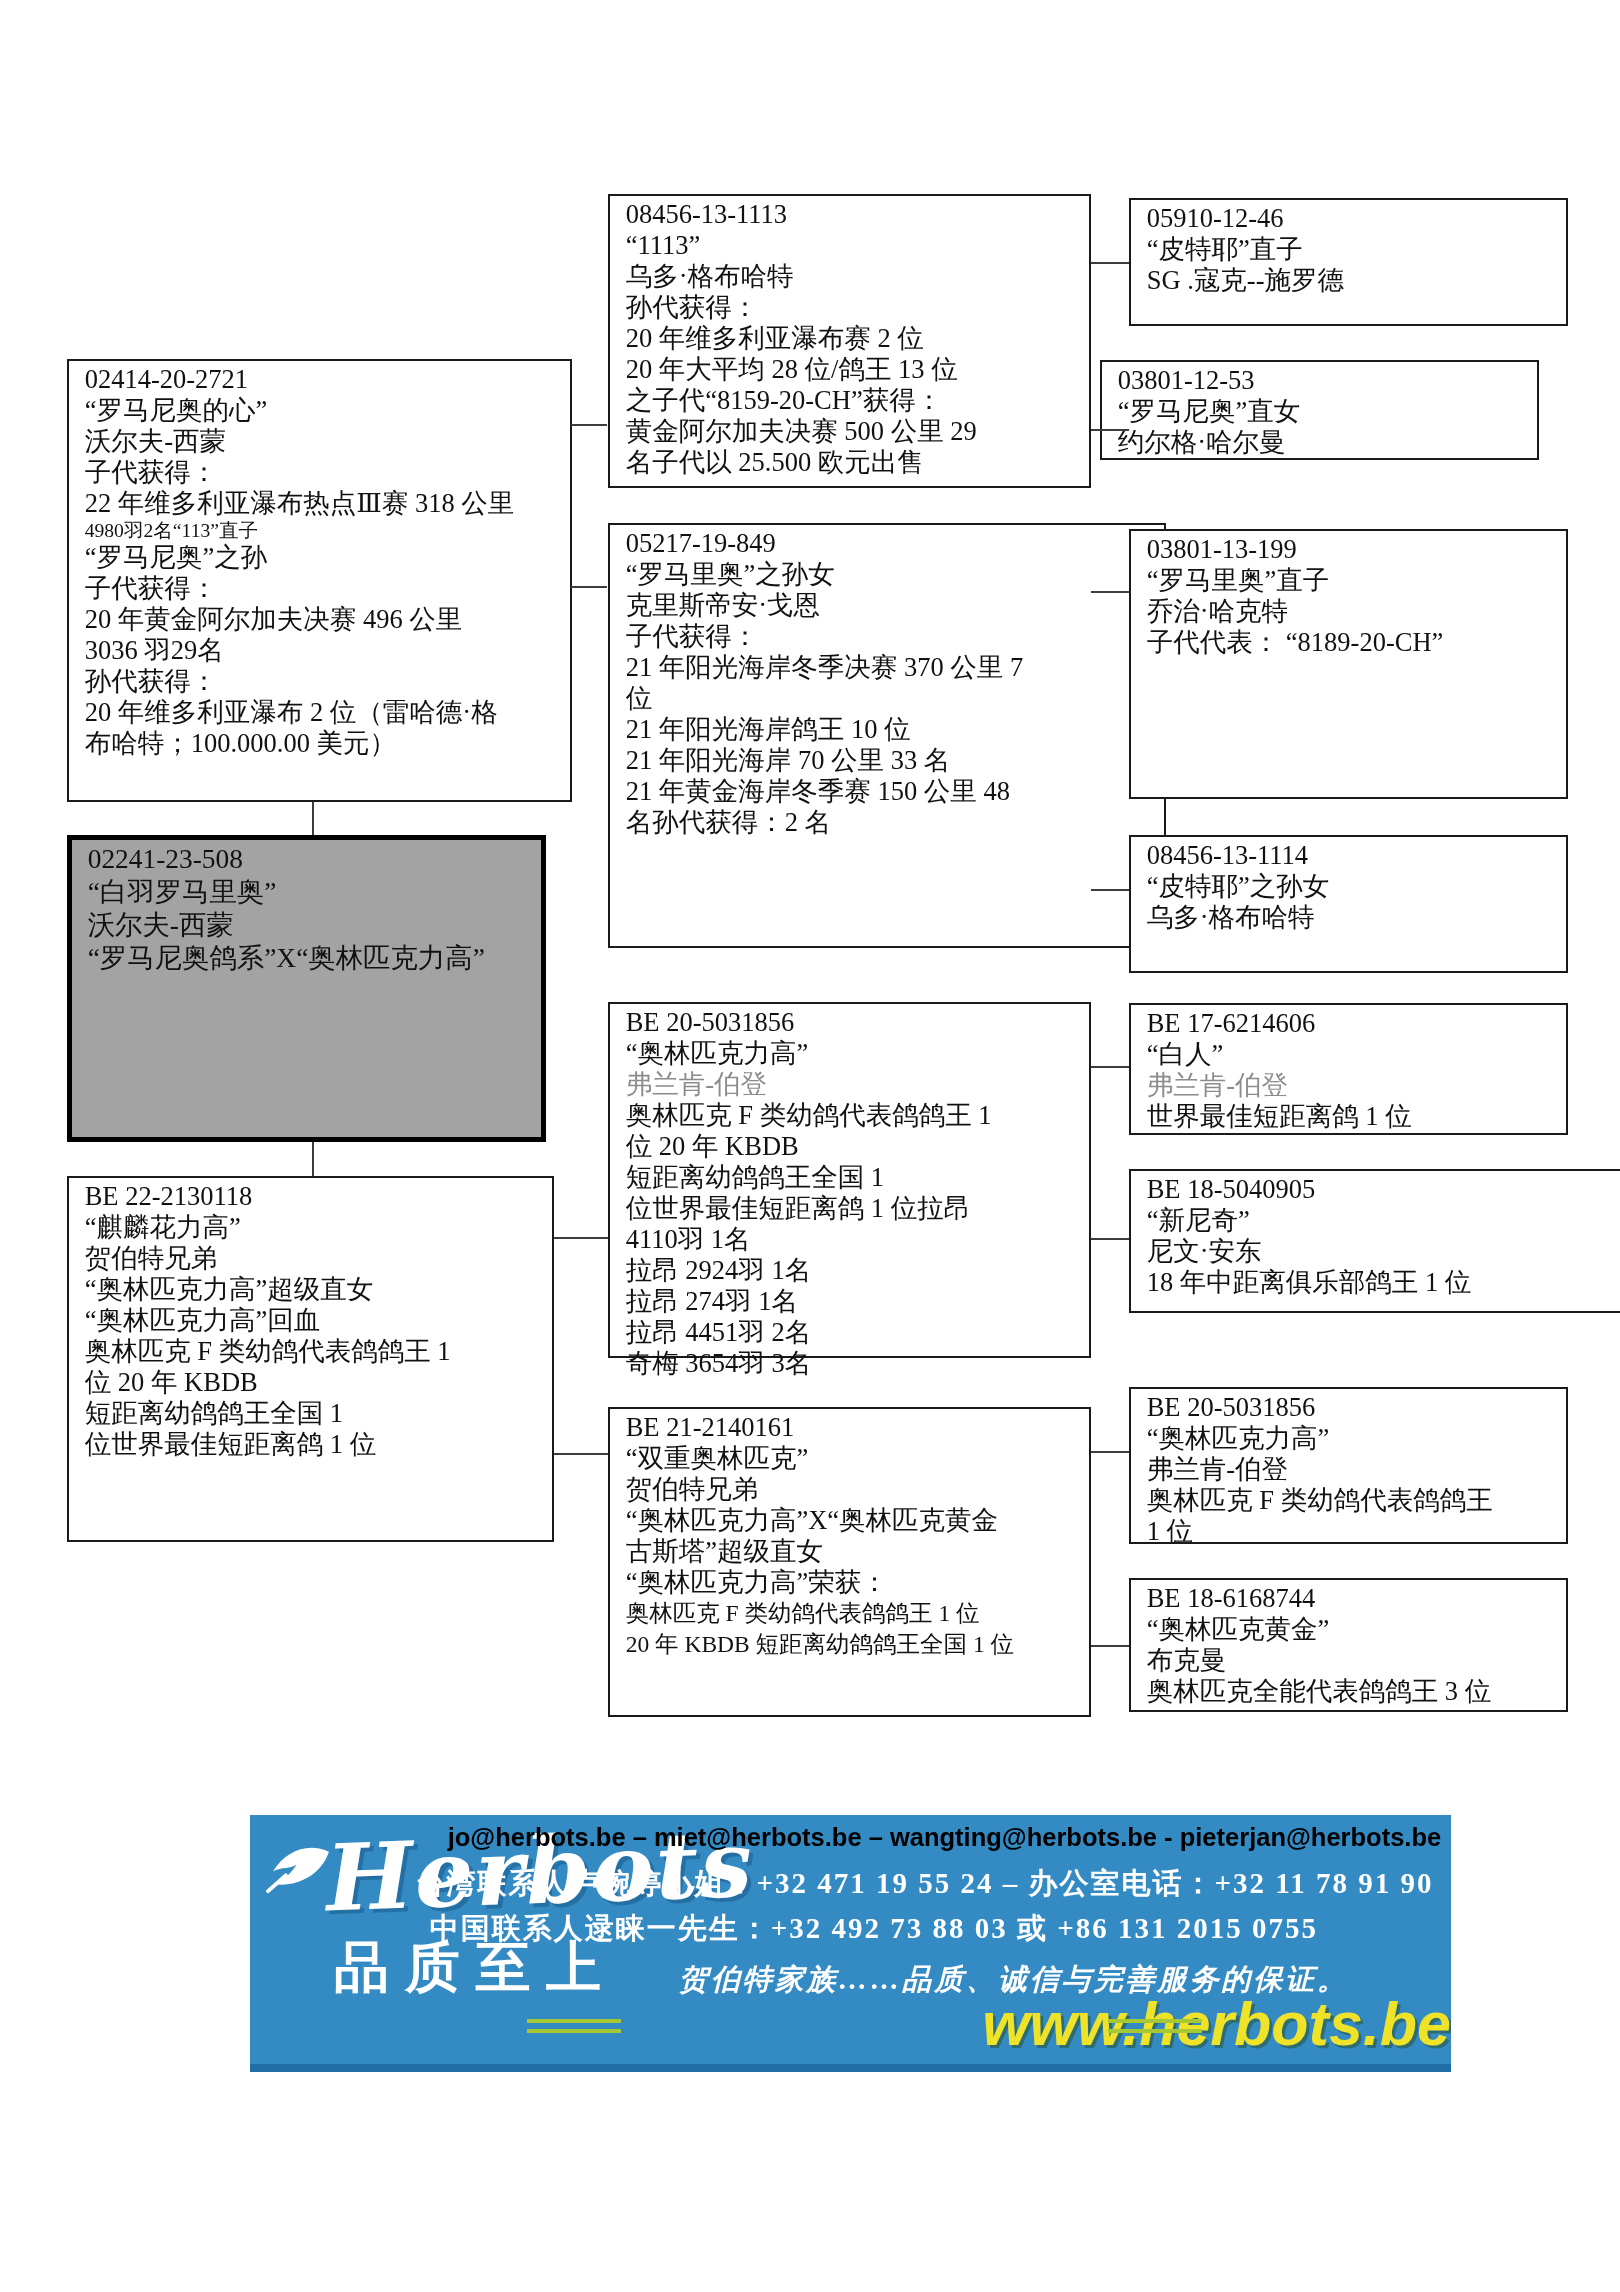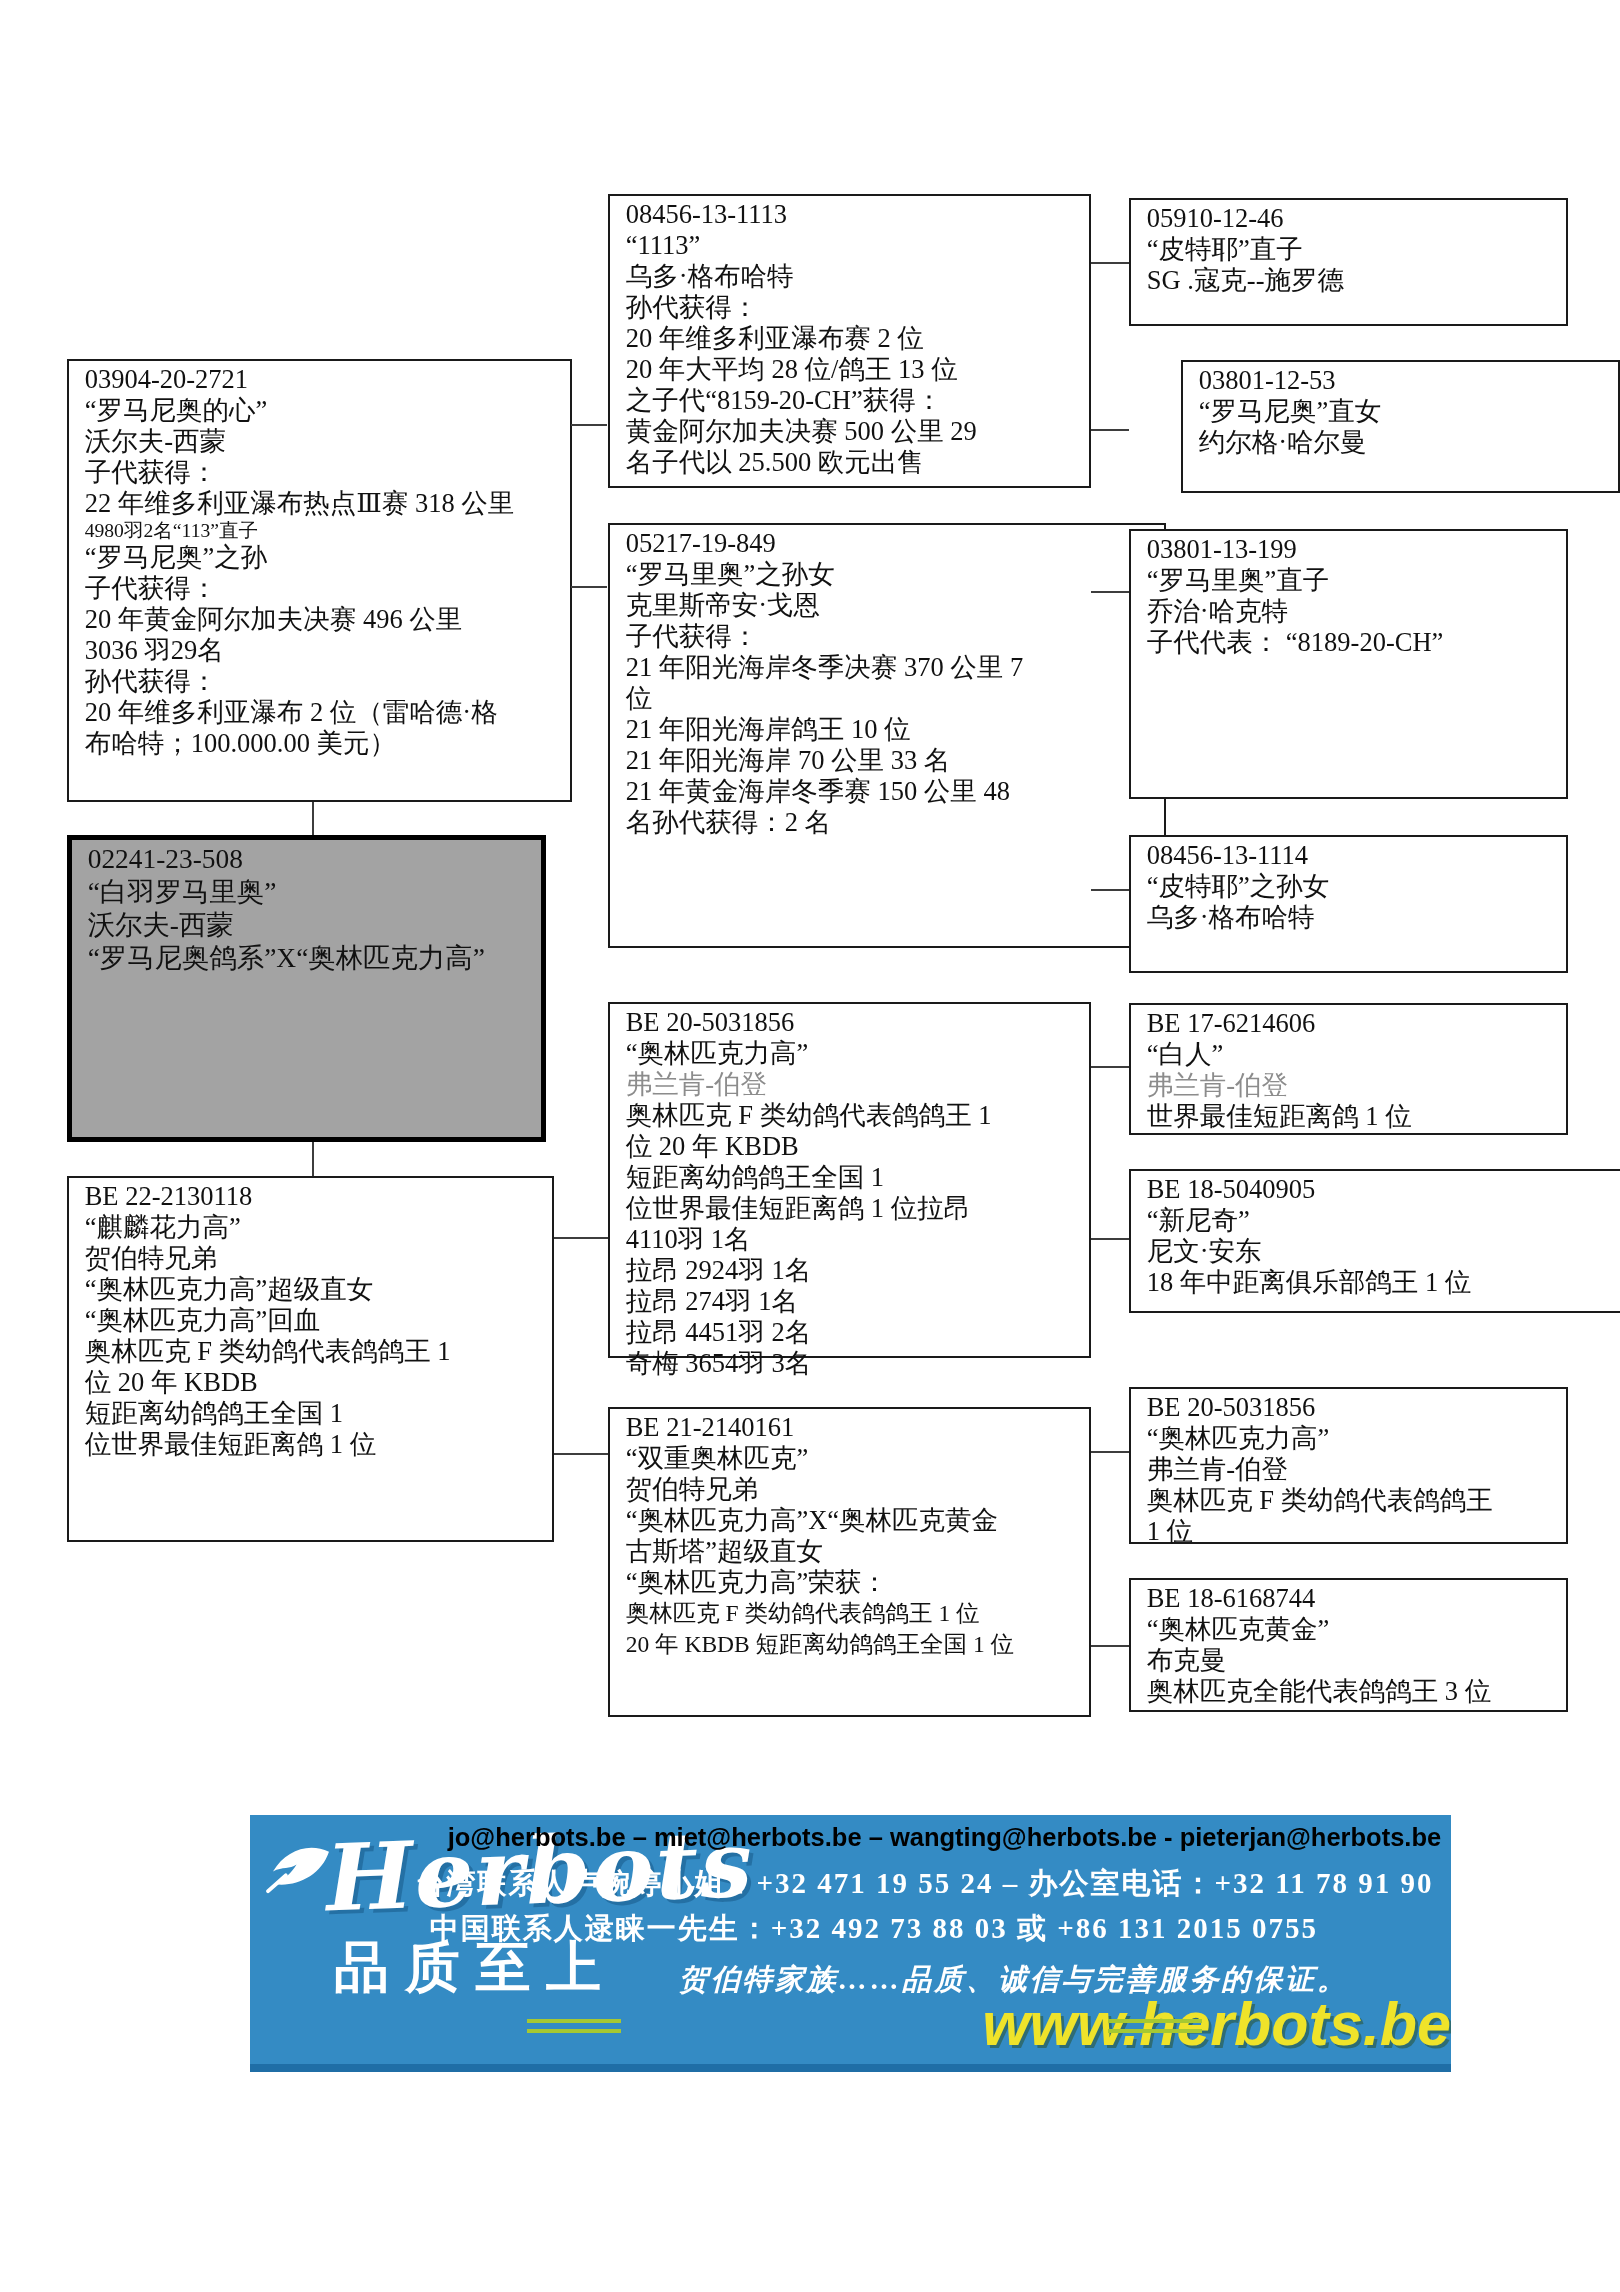--- a/index.html
+++ b/index.html
@@ -39,21 +39,21 @@
                text-shadow:2.9px 2.9px 0 rgba(40,70,20,.45);white-space:nowrap;}
   .dbl{position:absolute;width:94px;height:13.7px;border-top:4.9px solid #a6c832;border-bottom:4.9px solid #a6c832;box-sizing:border-box;}
 </style>
 </head>
 <body>
 
 <div id="canvas">
 
   <div class="pbox" id="box-sire" style="left:67px;top:359px;width:505px;height:443px">
     <div class="box-lines">
-        <div class="bline">03904-20-2721</div>
+        <div class="bline">02414-20-2721</div>
         <div class="bline">“罗马尼奥的心”</div>
         <div class="bline">沃尔夫-西蒙</div>
         <div class="bline">子代获得：</div>
         <div class="bline">22 年维多利亚瀑布热点Ⅲ赛 318 公里</div>
         <div class="bline">4980羽2名“113”直子</div>
         <div class="bline">“罗马尼奥”之孙</div>
         <div class="bline">子代获得：</div>
         <div class="bline">20 年黄金阿尔加夫决赛 496 公里</div>
         <div class="bline">3036 羽29名</div>
         <div class="bline">孙代获得：</div>
@@ -145,21 +145,21 @@
   </div>
 
   <div class="pbox" id="box-sss" style="left:1129px;top:198px;width:439px;height:128px">
     <div class="box-lines">
         <div class="bline">05910-12-46</div>
         <div class="bline">“皮特耶”直子</div>
         <div class="bline">SG .寇克--施罗德</div>
       </div>
   </div>
 
-  <div class="pbox" id="box-ssd" style="left:1181px;top:360px;width:439px;height:133px">
+  <div class="pbox" id="box-ssd" style="left:1100px;top:360px;width:439px;height:100px">
     <div class="box-lines">
         <div class="bline">03801-12-53</div>
         <div class="bline">“罗马尼奥”直女</div>
         <div class="bline">约尔格·哈尔曼</div>
       </div>
   </div>
 
   <div class="pbox" id="box-sds" style="left:1129px;top:529px;width:439px;height:270px">
     <div class="box-lines">
         <div class="bline">03801-13-199</div>

